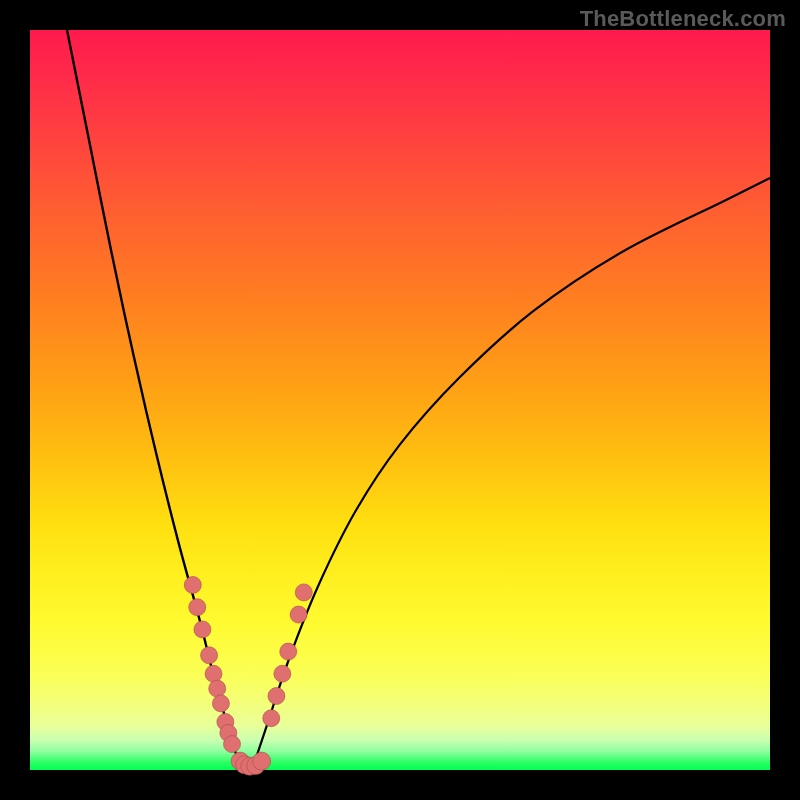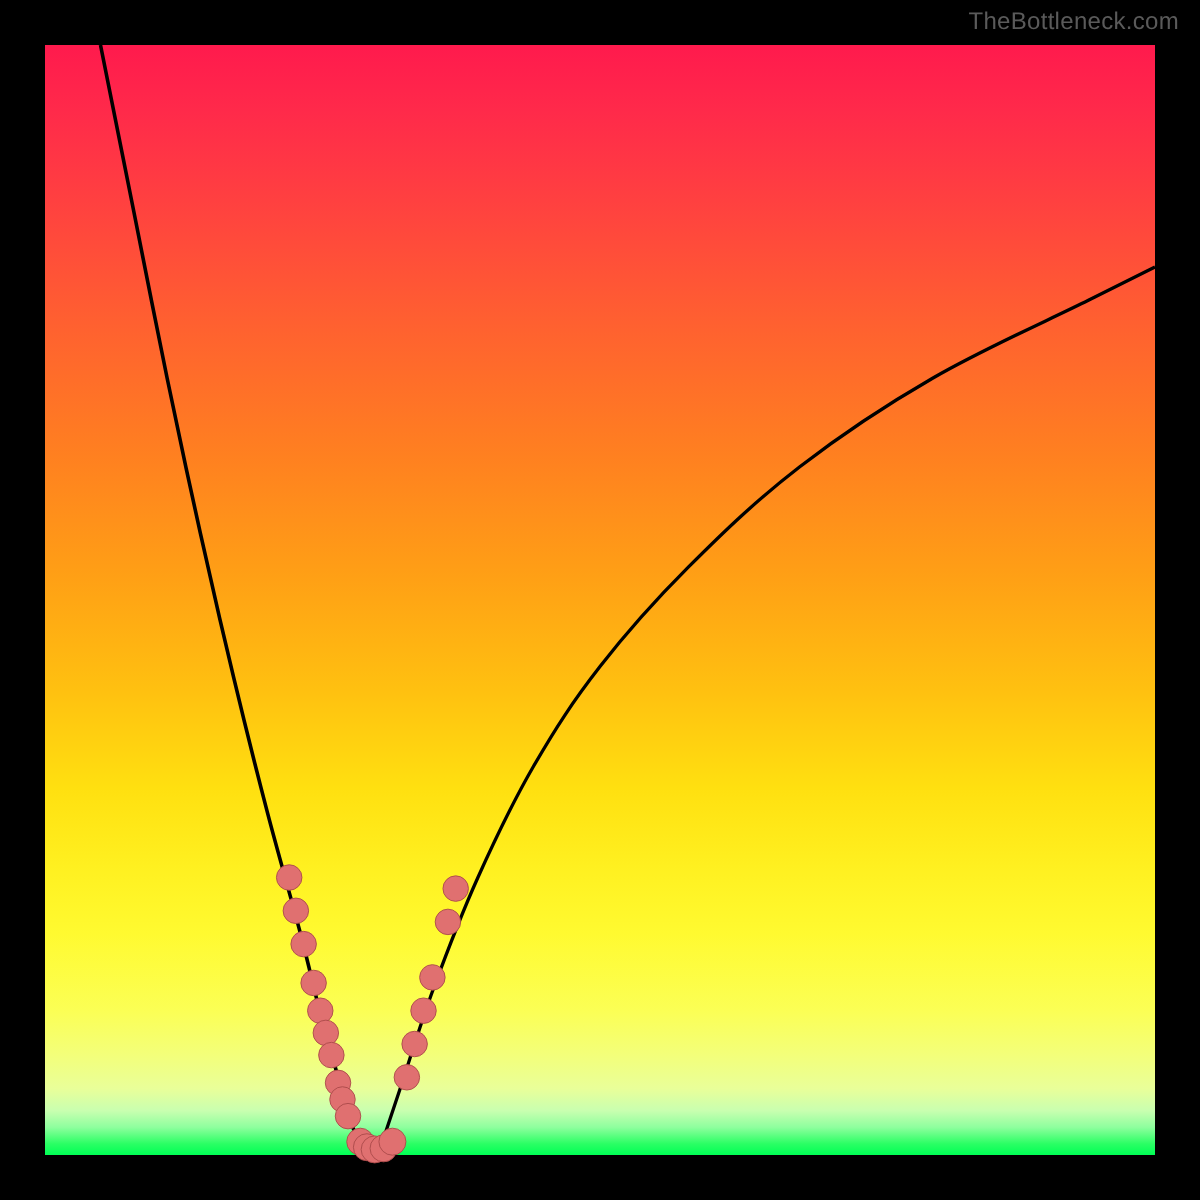--- a/index.html
+++ b/index.html
@@ -39,22 +39,22 @@
       #c9ffb0 96%,
       #8eff9e 97.5%,
       #2aff64 99%,
       #00ff55 100%);
   }
   .watermark {
     position: absolute;
     top: 6px;
     right: 14px;
     font-family: Arial, Helvetica, sans-serif;
-    font-size: 16px;
-    font-weight: 400;
+    font-size: 22px;
+    font-weight: 700;
     color: #5a5a5a;
     letter-spacing: 0.2px;
   }
   svg.curves {
     position: absolute;
     left: 30px;
     top: 30px;
     width: 740px;
     height: 740px;
     overflow: visible;

